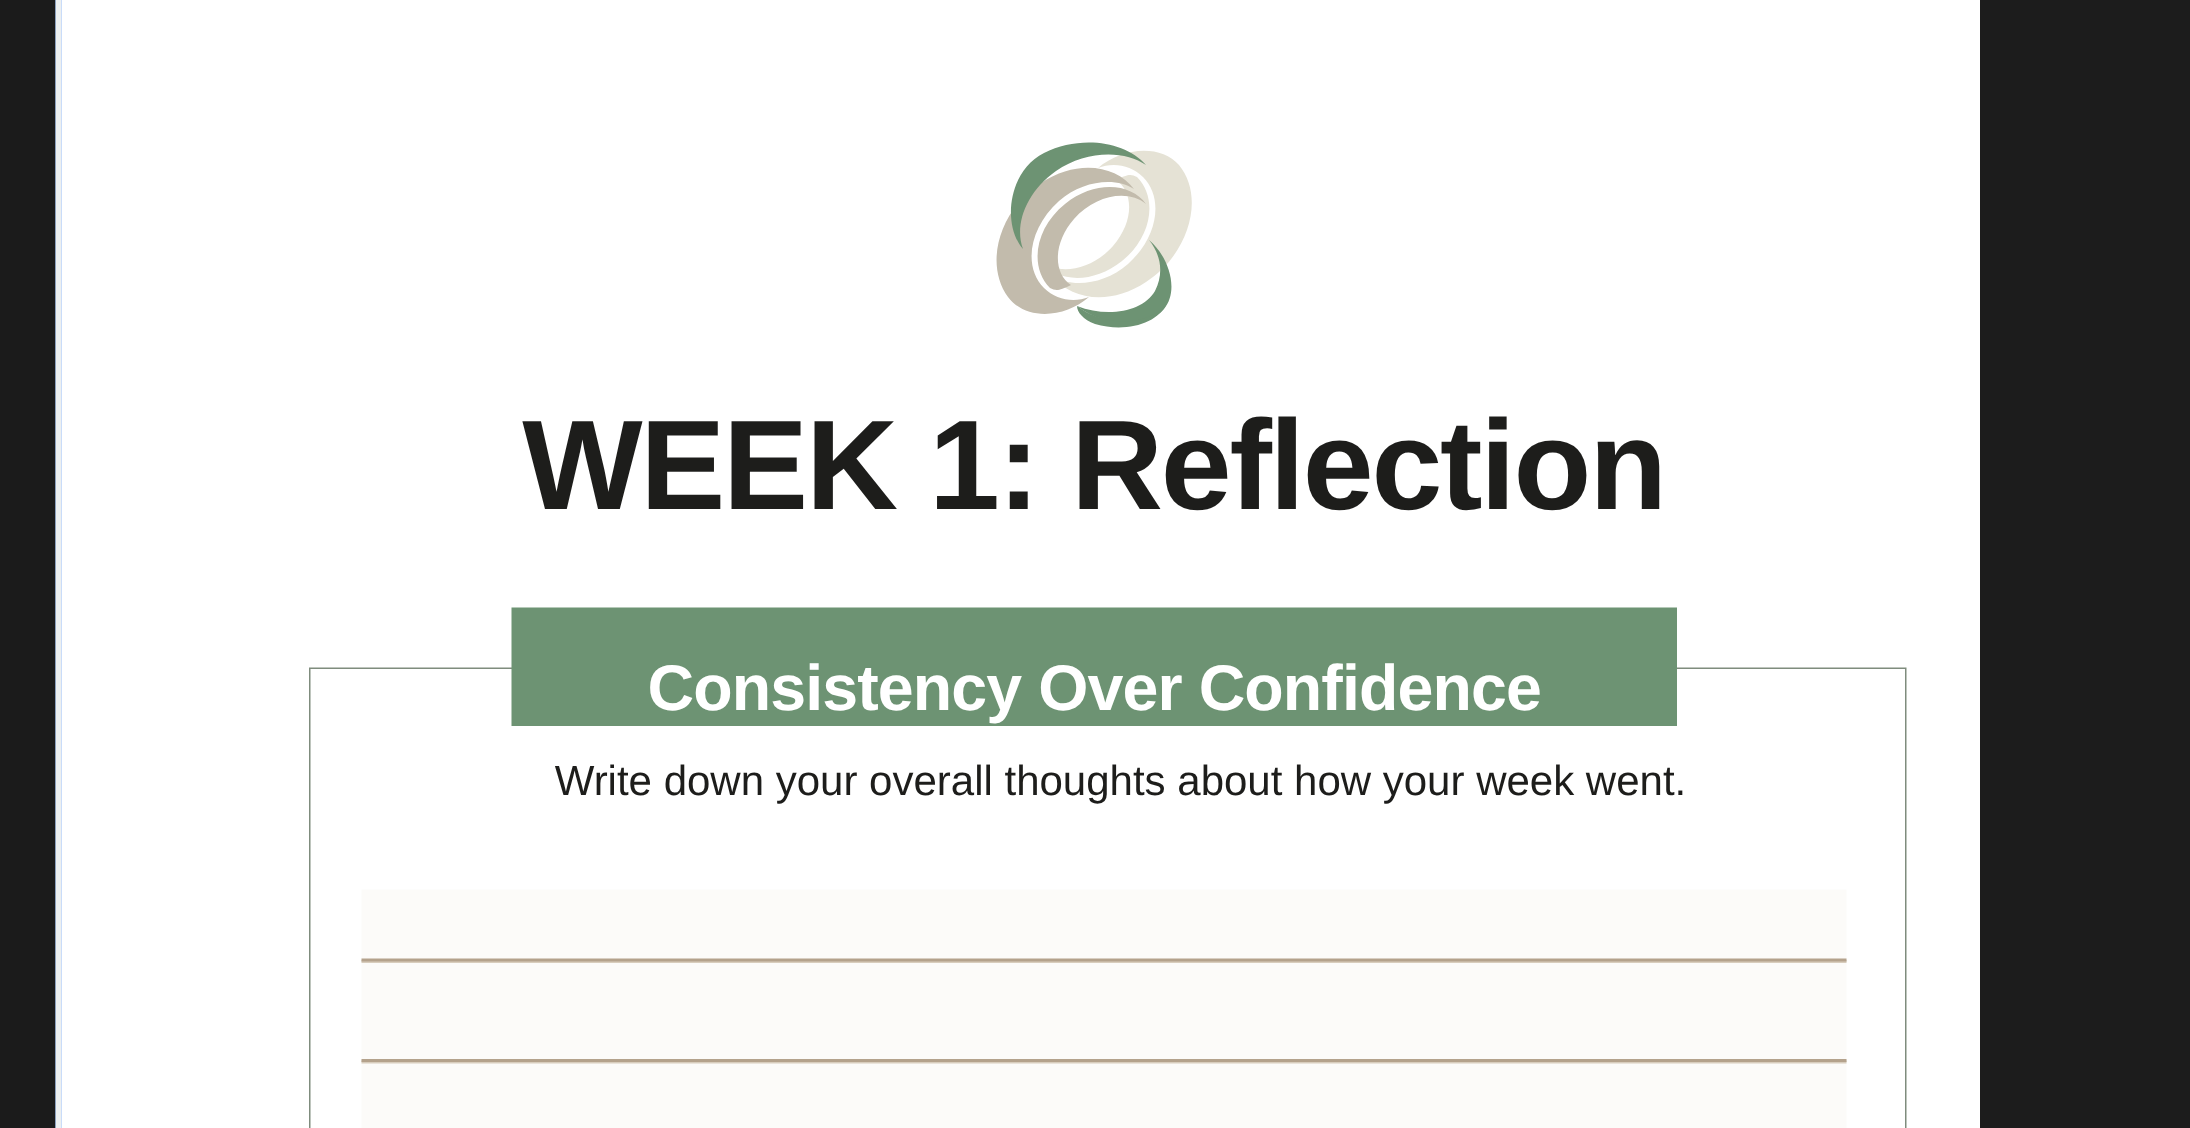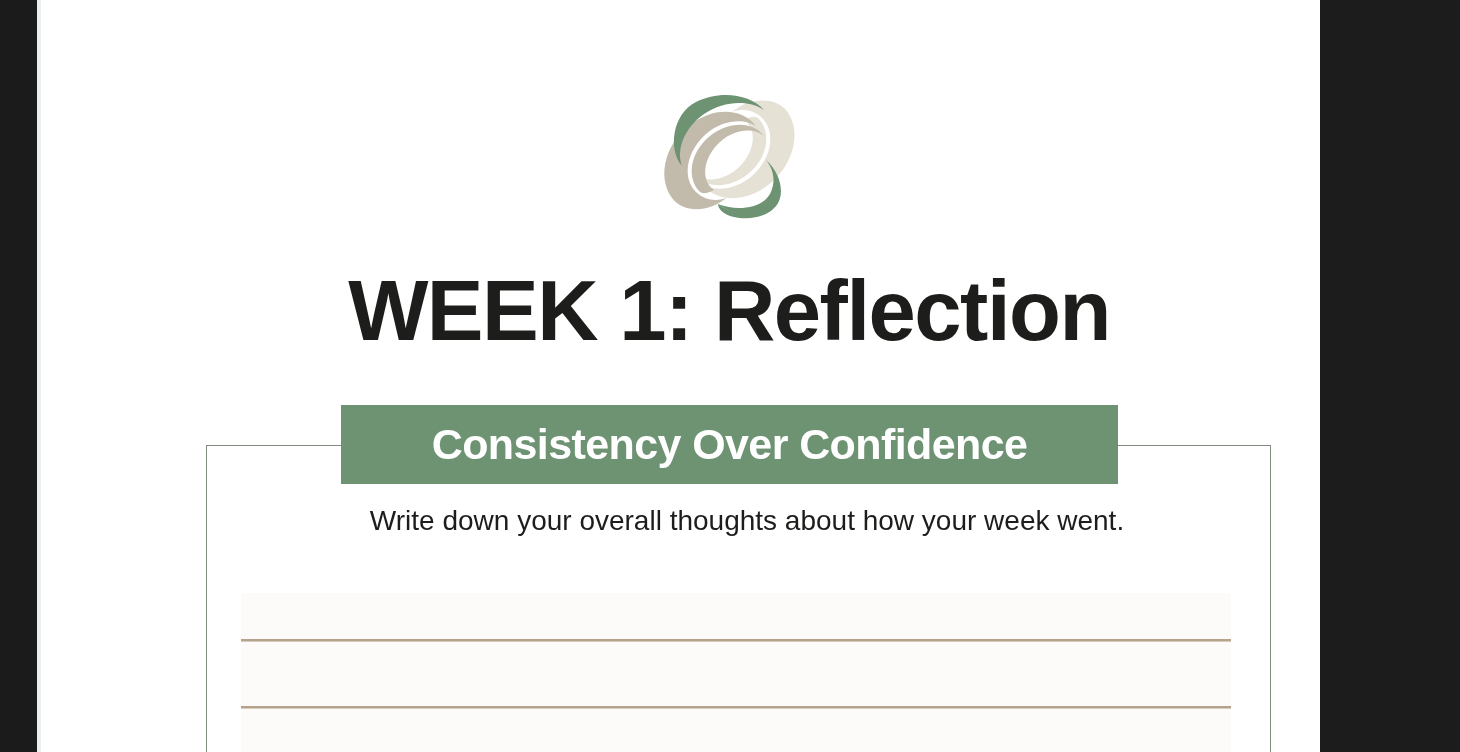--- a/index.html
+++ b/index.html
@@ -109,21 +109,21 @@
 
   
   .banner {
     position: absolute;
     left: 300px;
     top: 405px;
     width: 777px;
     height: 79px;
     background: #6d9373;
     display: flex;
-    align-items: center;
+    align-items: flex-end;
     justify-content: center;
     z-index: 5;
   }
   .banner-text {
     color: #ffffff;
     font-size: 43px;
     font-weight: 700;
     letter-spacing: -0.6px;
     font-family: "Liberation Sans", sans-serif;
     white-space: nowrap;

